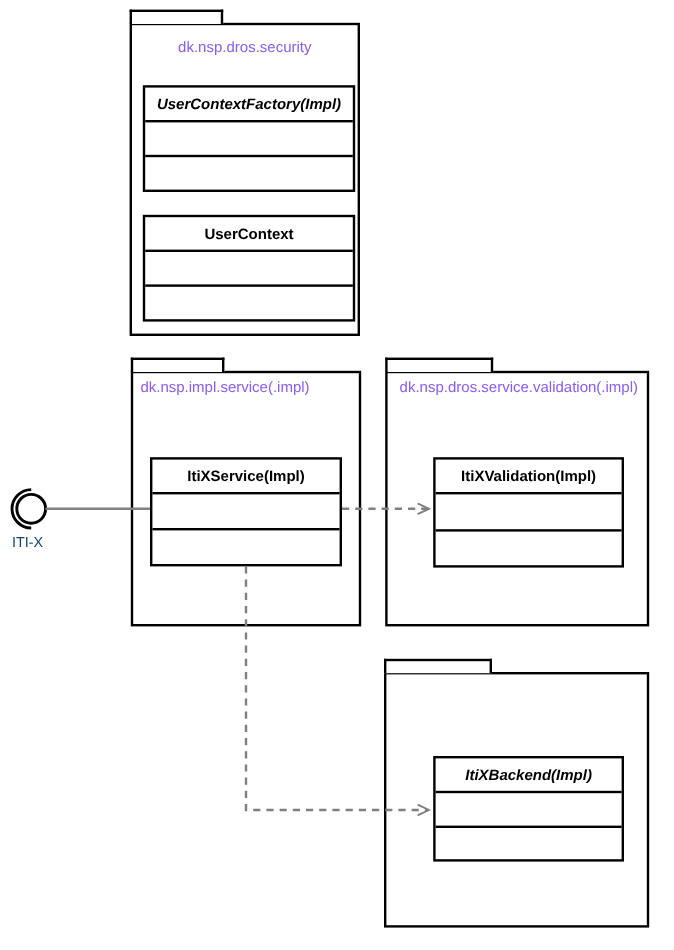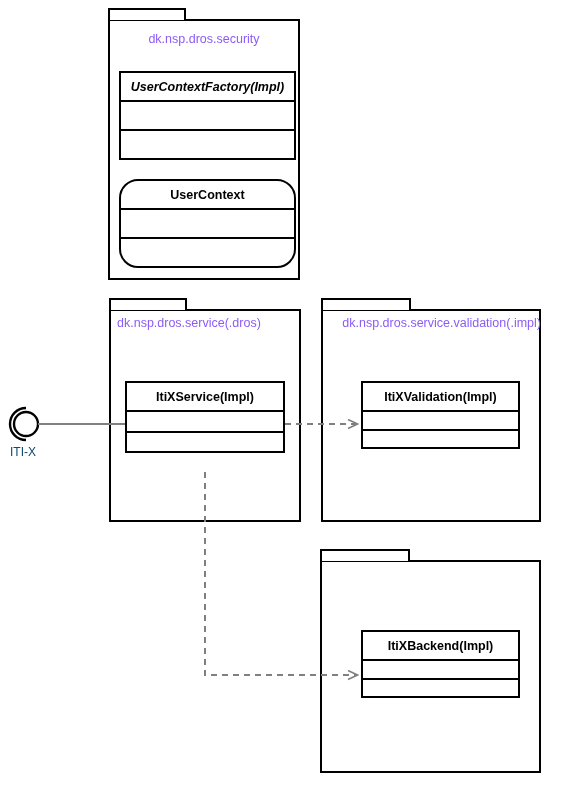--- a/index.html
+++ b/index.html
@@ -115,56 +115,56 @@
     <div class="pkg-body"></div>
     <div class="pkg-label">dk.nsp.dros.security</div>
   </div>
 
   <div class="classbox" style="left:119px; top:71px; width:177px; height:89px;font-style:italic;">
     <div class="cb-name" style="height:29px;">UserContextFactory(Impl)</div>
     <div class="cb-compartment divided"></div>
     <div class="cb-compartment"></div>
   </div>
 
-  <div class="classbox" style="left:119px; top:179px; width:177px; height:89px;border-radius:19px;">
+  <div class="classbox" style="left:119px; top:179px; width:177px; height:89px;">
     <div class="cb-name" style="height:29px;">UserContext</div>
     <div class="cb-compartment divided"></div>
     <div class="cb-compartment"></div>
   </div>
 
   <div class="package" style="left:109px; top:298px; width:192px; height:224px;">
     <div class="pkg-tab" style="width:78px;"></div>
     <div class="pkg-body"></div>
-    <div class="pkg-label" style="text-align:left; left:8px; top:18px;">dk.nsp.dros.service(.dros)</div>
+    <div class="pkg-label" style="text-align:left; left:8px; top:18px;">dk.nsp.impl.service(.impl)</div>
   </div>
 
-  <div class="classbox" style="left:125px; top:381px; width:160px; height:72px;">
+  <div class="classbox" style="left:125px; top:381px; width:160px; height:91px;">
     <div class="cb-name" style="height:29px;">ItiXService(Impl)</div>
     <div class="cb-compartment divided"></div>
     <div class="cb-compartment"></div>
   </div>
 
   <div class="package" style="left:321px; top:298px; width:220px; height:224px;">
     <div class="pkg-tab" style="width:90px;"></div>
     <div class="pkg-body"></div>
-    <div class="pkg-label" style="text-align:right; left:12px; top:18px;">dk.nsp.dros.service.validation(.impl)</div>
+    <div class="pkg-label" style="text-align:left; left:12px; top:18px;">dk.nsp.dros.service.validation(.impl)</div>
   </div>
 
-  <div class="classbox" style="left:361px; top:381px; width:159px; height:68px;">
+  <div class="classbox" style="left:361px; top:381px; width:159px; height:92px;">
     <div class="cb-name" style="height:29px;">ItiXValidation(Impl)</div>
     <div class="cb-compartment divided"></div>
     <div class="cb-compartment"></div>
   </div>
 
   <div class="package" style="left:320px; top:549px; width:221px; height:224px;">
     <div class="pkg-tab" style="width:90px;"></div>
     <div class="pkg-body"></div>
   </div>
 
-  <div class="classbox" style="left:361px; top:630px; width:159px; height:68px;">
+  <div class="classbox" style="left:361px; top:630px; width:159px; height:88px;font-style:italic;">
     <div class="cb-name" style="height:29px;">ItiXBackend(Impl)</div>
     <div class="cb-compartment divided"></div>
     <div class="cb-compartment"></div>
   </div>
 
   <svg class="edge-svg" viewBox="0 0 562 792" width="562" height="792">
     <defs>
       <marker id="open-arrow" markerWidth="12" markerHeight="12" refX="10" refY="5" orient="auto" markerUnits="userSpaceOnUse">
         <path d="M 1,0.5 L 10.5,5 L 1,9.5" fill="none" stroke="#808080" stroke-width="1.6"></path>
       </marker>

